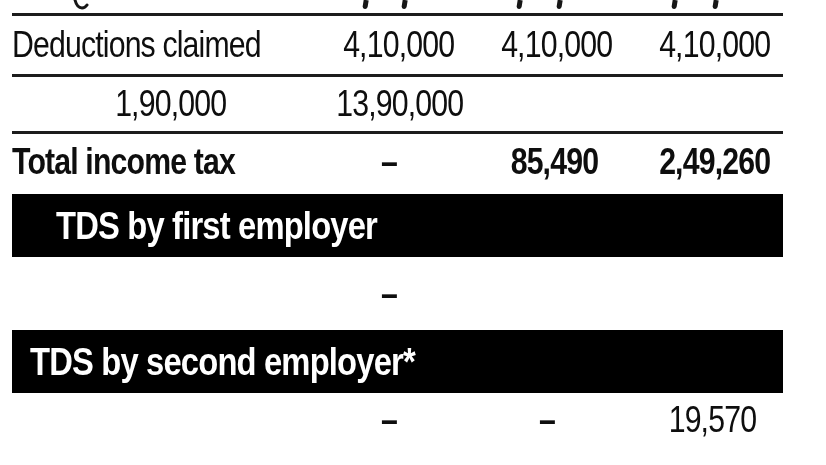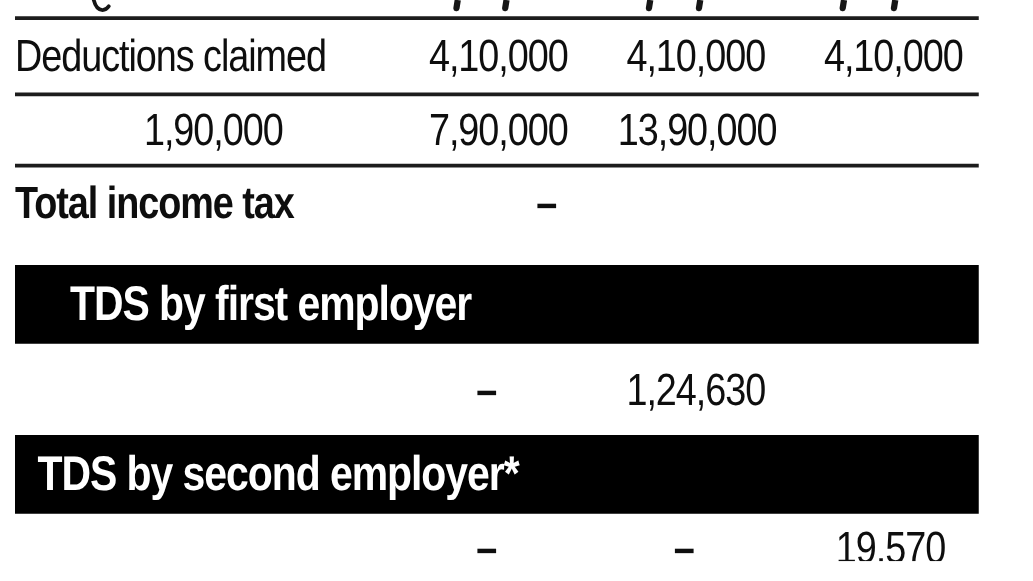--- a/index.html
+++ b/index.html
@@ -32,21 +32,21 @@
     width: 771px;
   }
   .rule { height: 3px; background: #1c1c1c; }
   .row {
     display: grid;
     grid-template-columns: 297px 158px 158px 158px;
     align-items: center;
   }
   .row-deductions { height: 58px; }
   .row-nettaxable { height: 54px; }
-  .row-total      { height: 56px; font-weight: bold; gap: 48px; }
+  .row-total      { height: 56px; font-weight: bold; }
   .row-values1    { height: 73px; }
   .row-values2    { height: 54px; }
   .cell { overflow: visible; white-space: nowrap; }
   .cell.label { text-align: left; }
   .cell.num   { text-align: center; }
   .txt {
     display: inline-block;
     font-size: 36px;
     letter-spacing: -1px;
     transform: scaleX(0.84);
@@ -57,21 +57,21 @@
 
   .banner {
     height: 63px;
     background: #000000;
     color: #ffffff;
     display: flex;
     align-items: center;
     padding-left: 18px;
     box-sizing: border-box;
   }
-  .banner-first { margin-top: 22px; padding-left: 44px; }
+  .banner-first { margin-top: 4px; padding-left: 44px; }
   .banner .txt {
     font-size: 39px;
     font-weight: bold;
     letter-spacing: -1px;
     transform: scaleX(0.84);
     transform-origin: left center;
   }
 </style>
 </head>
 <body>
@@ -98,39 +98,39 @@
       <div class="cell label"><span class="txt">Deductions claimed</span></div>
       <div class="cell num"><span class="txt">4,10,000</span></div>
       <div class="cell num"><span class="txt">4,10,000</span></div>
       <div class="cell num"><span class="txt">4,10,000</span></div>
     </div>
 
     <div class="rule"></div>
 
     <div class="row row-nettaxable">
       <div class="cell num"><span class="txt">1,90,000</span></div>
-      <div class="cell num"><span class="txt">7,90,000</span></div>
       <div class="cell num"><span class="txt">13,90,000</span></div>
     </div>
 
     <div class="rule"></div>
 
     <div class="row row-total">
       <div class="cell label"><span class="txt">Total income tax</span></div>
       <div class="cell num"><span class="txt dash">–</span></div>
+      <div class="cell num"><span class="txt">85,490</span></div>
+      <div class="cell num"><span class="txt">2,49,260</span></div>
     </div>
 
     <div class="banner banner-first">
       <span class="txt">TDS by first employer</span>
     </div>
 
     <div class="row row-values1">
       <div class="cell label"></div>
       <div class="cell num"><span class="txt dash">–</span></div>
-      <div class="cell num"><span class="txt">1,24,630</span></div>
     </div>
 
     <div class="banner">
       <span class="txt">TDS by second employer*</span>
     </div>
 
     <div class="row row-values2">
       <div class="cell label"></div>
       <div class="cell num"><span class="txt dash">–</span></div>
       <div class="cell num"><span class="txt dash">–</span></div>

